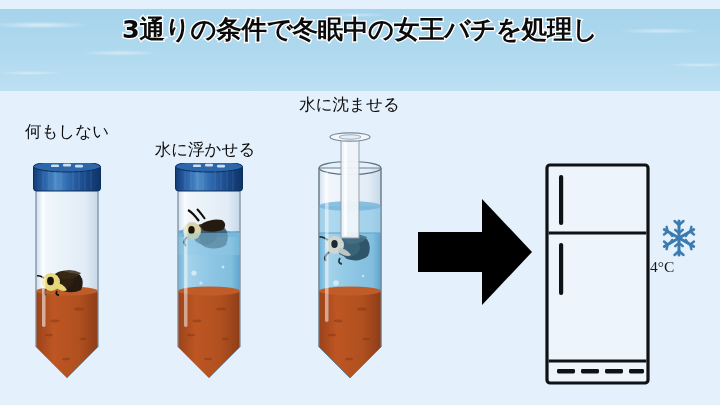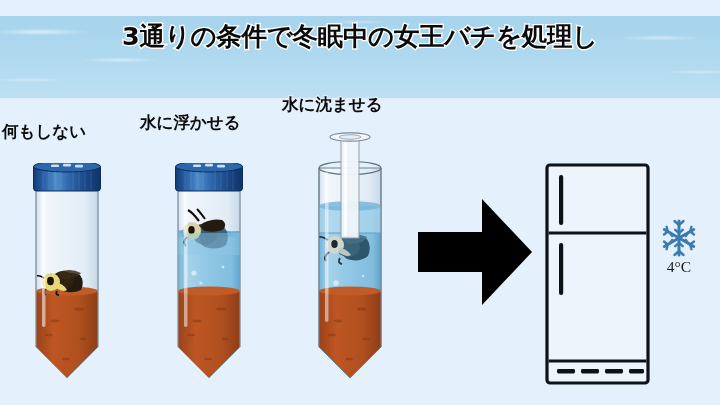--- a/index.html
+++ b/index.html
@@ -17,21 +17,21 @@
     position: relative;
     width: 720px;
     height: 405px;
     background: #e4f0fb;
     overflow: hidden;
   }
 
   
   #header {
     position: absolute;
-    left: 0; top: 16px;
+    left: 0; top: 9px;
     width: 720px; height: 82px;
     background:
       radial-gradient(ellipse 70px 5px at 40px 16px, rgba(255,255,255,.55), rgba(255,255,255,0) 70%),
       radial-gradient(ellipse 55px 4px at 120px 44px, rgba(255,255,255,.45), rgba(255,255,255,0) 70%),
       radial-gradient(ellipse 48px 3px at 30px 64px, rgba(255,255,255,.40), rgba(255,255,255,0) 70%),
       radial-gradient(ellipse 60px 4px at 660px 22px, rgba(255,255,255,.45), rgba(255,255,255,0) 70%),
       radial-gradient(ellipse 50px 3px at 700px 56px, rgba(255,255,255,.40), rgba(255,255,255,0) 70%),
       radial-gradient(ellipse 40px 3px at 360px 6px,  rgba(255,255,255,.35), rgba(255,255,255,0) 70%),
       linear-gradient(180deg, #a6d4ec 0%, #aed8ee 45%, #bde0f2 100%);
     overflow: hidden;
@@ -51,31 +51,31 @@
     color: #0b0b0b;
     -webkit-text-stroke: 2.6px #ffffff;
     paint-order: stroke fill;
     white-space: nowrap;
   }
 
   
   .seclabel {
     position: absolute;
     font-family: "DejaVu Sans", sans-serif;
-    font-weight: bold;
+    font-weight: normal;
     font-size: 16.5px;
     line-height: 22px;
     color: #0b0b0b;
     -webkit-text-stroke: 2.2px #e4f0fb;
     paint-order: stroke fill;
     white-space: nowrap;
-    text-align: left;
+    text-align: center;
   }
   #label-1 { left: 2px;   top: 121px; width: 130px; }
-  #label-2 { left: 140px; top: 112px; width: 130px; }
+  #label-2 { left: 140px; top: 139px; width: 130px; }
   #label-3 { left: 282px; top: 94px;  width: 135px; }
   #label-4 { left: 487px; top: 96px;  width: 210px; }
 
   
   .tube {
     position: absolute;
     width: 68px;
     height: 218px;
   }
   #tube-1 { left: 33px;  top: 163px; }
@@ -97,21 +97,20 @@
   }
   #snow {
     position: absolute;
     left: 659px; top: 218px;
     width: 40px; height: 40px;
   }
   #temp {
     position: absolute;
     left: 650px; top: 258px;
     width: 58px;
-    text-align: center;
     font-family: "Liberation Serif", serif;
     font-size: 15.5px;
     color: #14181c;
     white-space: nowrap;
   }
 </style>
 </head>
 <body>
 
 <div id="stage">

